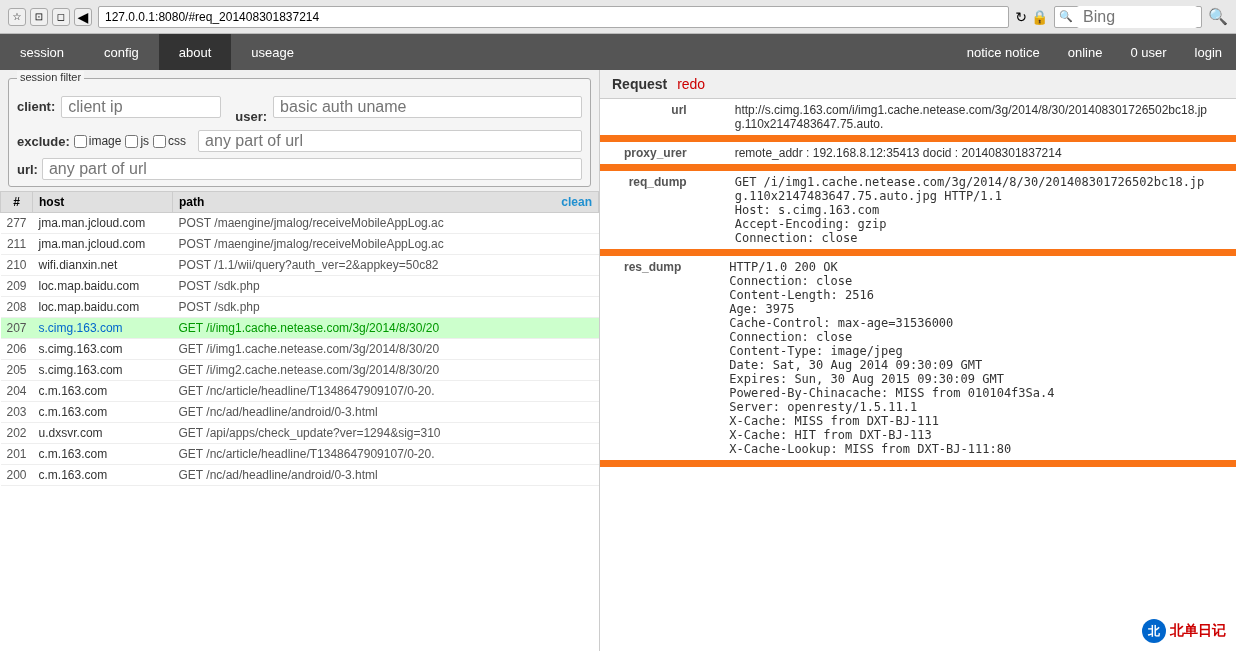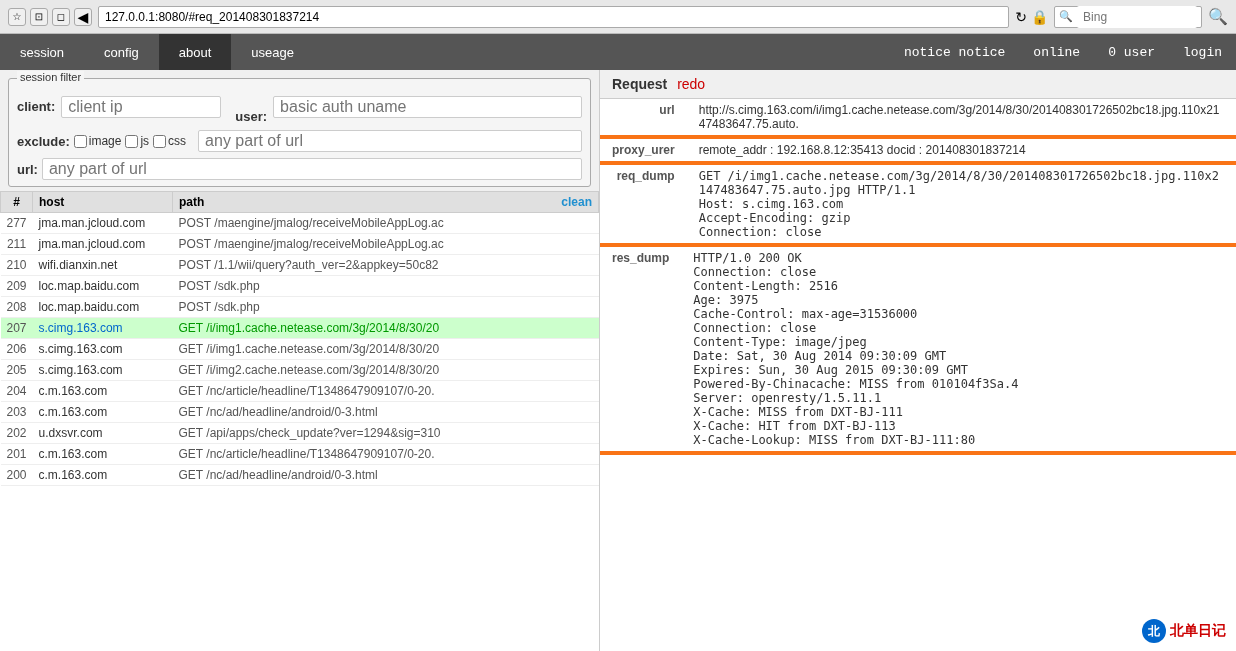--- a/index.html
+++ b/index.html
@@ -23,40 +23,40 @@
       font-size: 10px; cursor: pointer;
     }
     .browser-back { font-size: 14px; }
     .address-bar {
       flex: 1; height: 22px; border: 1px solid #aaa;
       background: white; padding: 0 6px; font-size: 12px;
       border-radius: 2px;
     }
     .browser-search {
       width: 180px; height: 22px; border: 1px solid #aaa;
-      background: white; padding: 0 6px; font-size: 12px;
+      background: white; padding: 0 6px; font-size: 16px;
       border-radius: 2px;
     }
 
     
     .nav-bar {
       background: #555;
       display: flex;
       align-items: center;
       height: 36px;
     }
     .nav-left { display: flex; }
     .nav-item {
       color: white; padding: 0 20px; height: 36px;
       display: flex; align-items: center; cursor: pointer;
       font-size: 13px;
     }
     .nav-item.active { background: #333; }
     .nav-right {
-      margin-left: auto; display: flex; align-items: center; font-family: Liberation Mono, monospace;
+      margin-left: auto; display: flex; align-items: center;
     }
     .nav-right-item {
       color: white; padding: 0 14px; height: 36px;
       display: flex; align-items: center; font-size: 13px;
     }
 
     
     .main-content {
       display: flex;
       height: calc(651px - 34px - 36px);
@@ -135,22 +135,22 @@
       font-size: 14px;
       font-weight: bold;
       color: #333;
     }
     .section-header .redo-link, .section-header .view-link {
       color: #cc0000; font-weight: normal; cursor: pointer; margin-left: 6px;
     }
 
     .detail-table { width: 100%; border-collapse: collapse; }
     .detail-table td {
-      padding: 4px 12px; vertical-align: top; font-size: 12px;
-      border-bottom: 4px solid #f97316;
+      padding: 4px 24px; vertical-align: top; font-size: 12px;
+      border-bottom: 7px solid #f97316;
     }
     .detail-table td.label {
       text-align: right; color: #555; font-weight: bold;
       white-space: nowrap; width: 80px;
     }
     .detail-table td.value {
       color: #333; word-break: break-all;
     }
     .detail-table td.value.mono {
       font-family: monospace; font-size: 12px;

